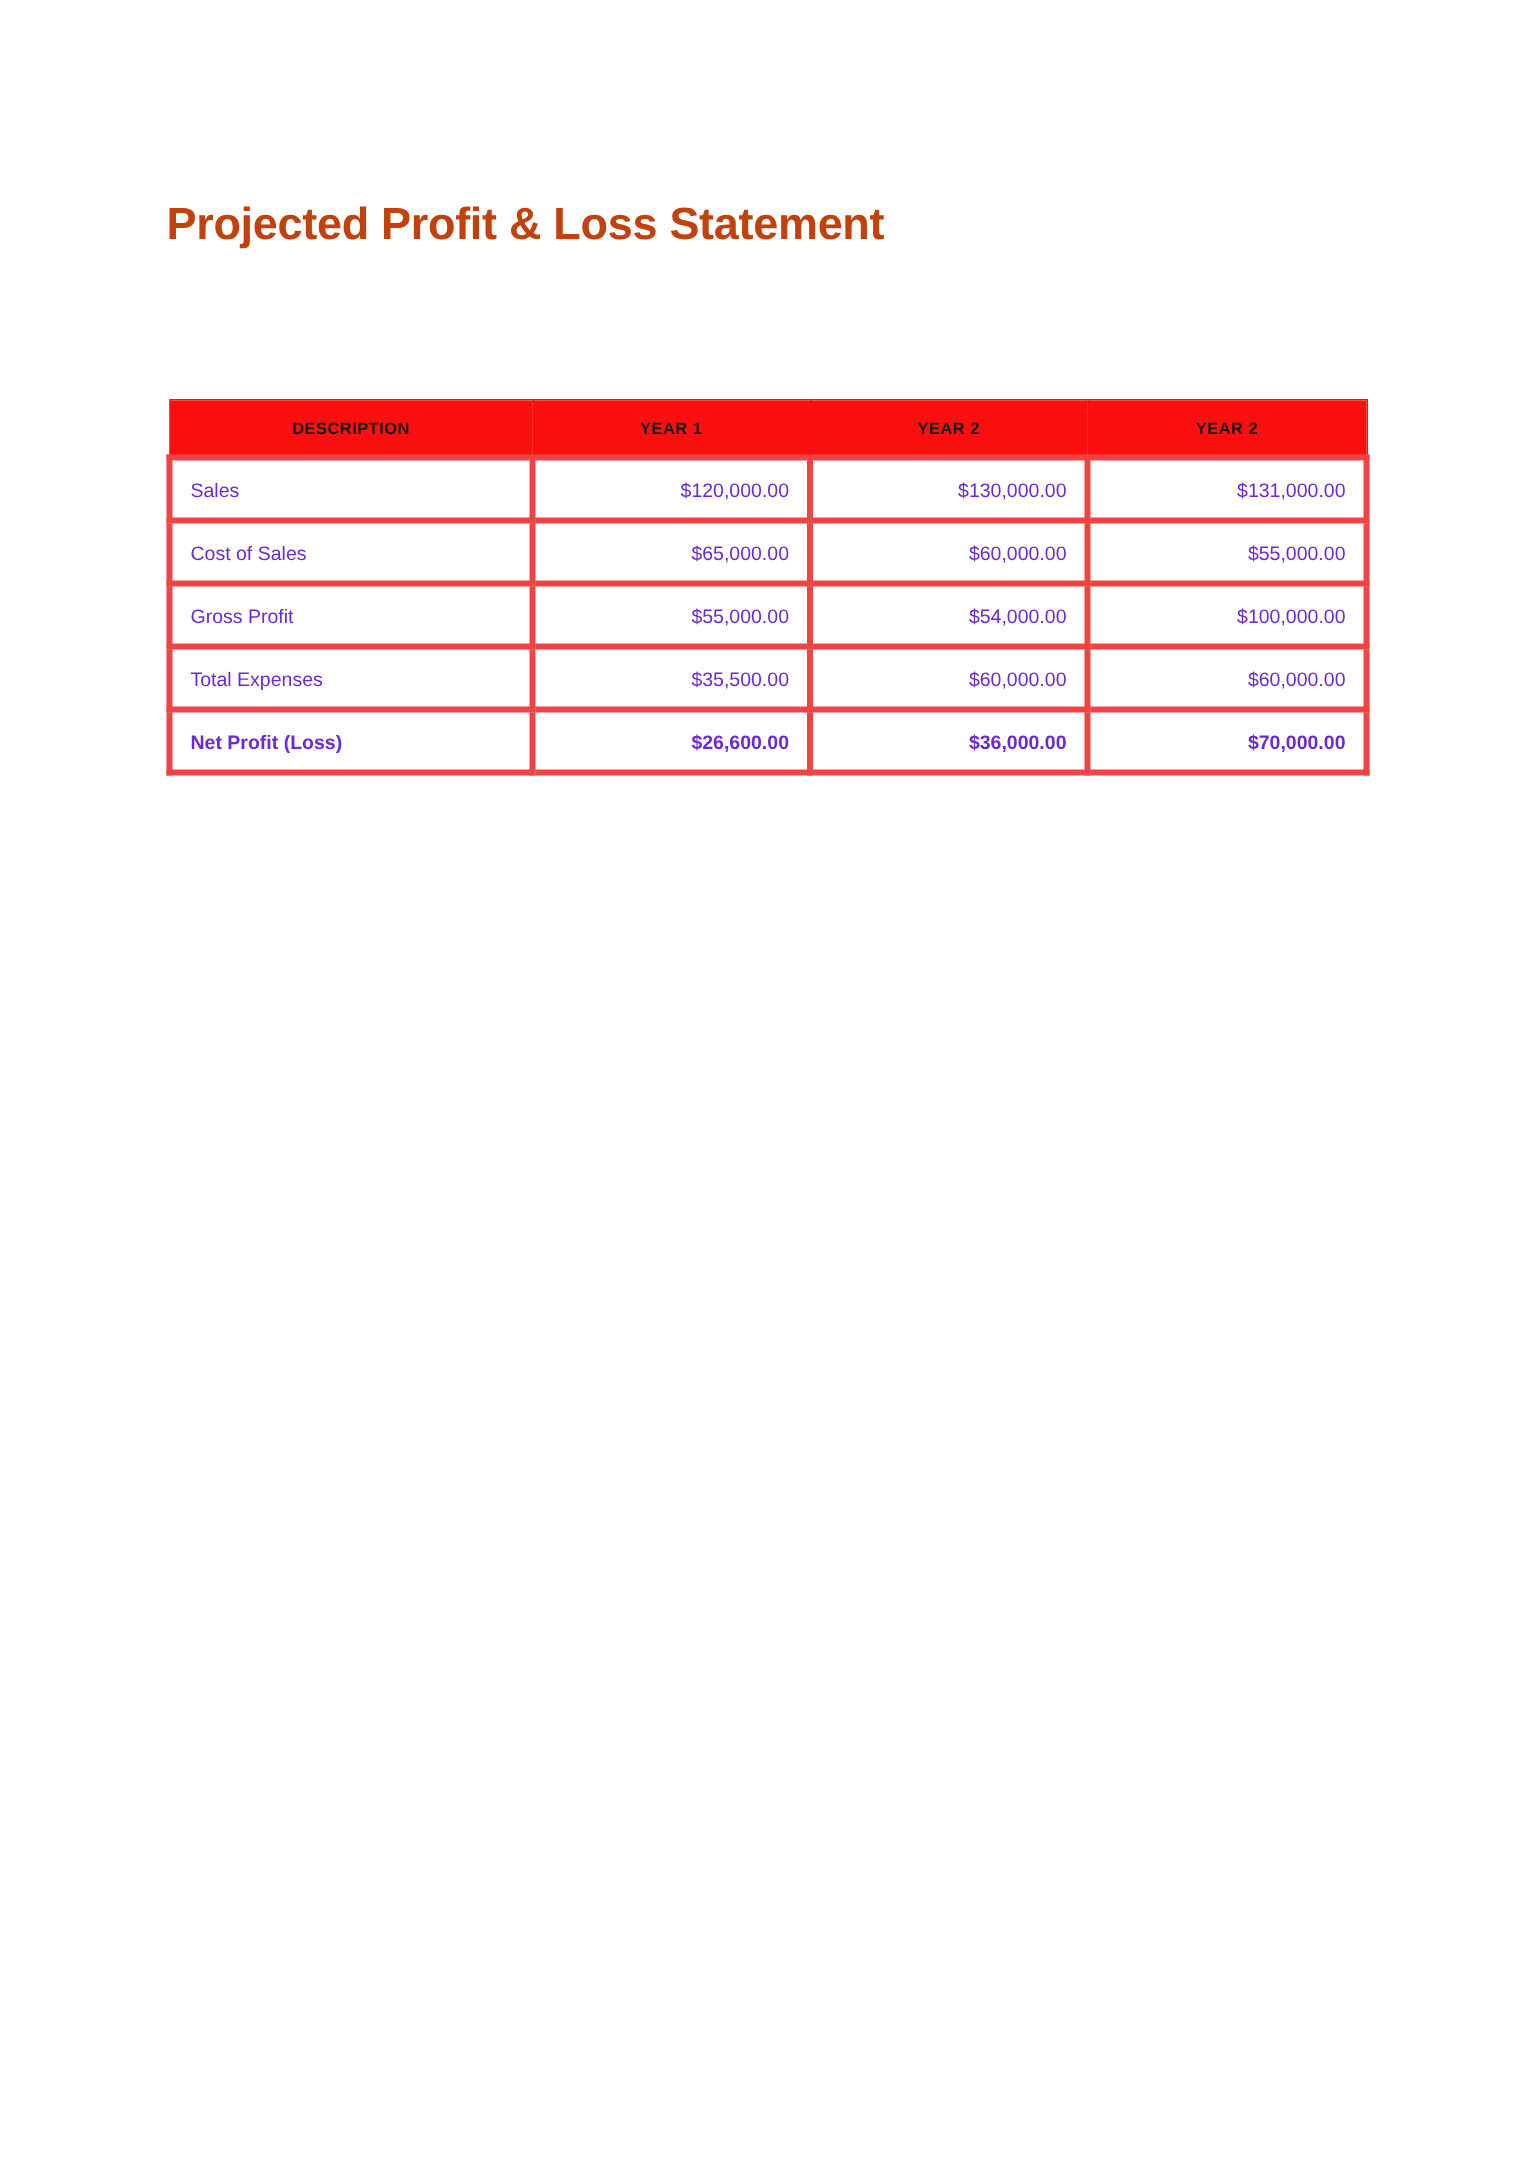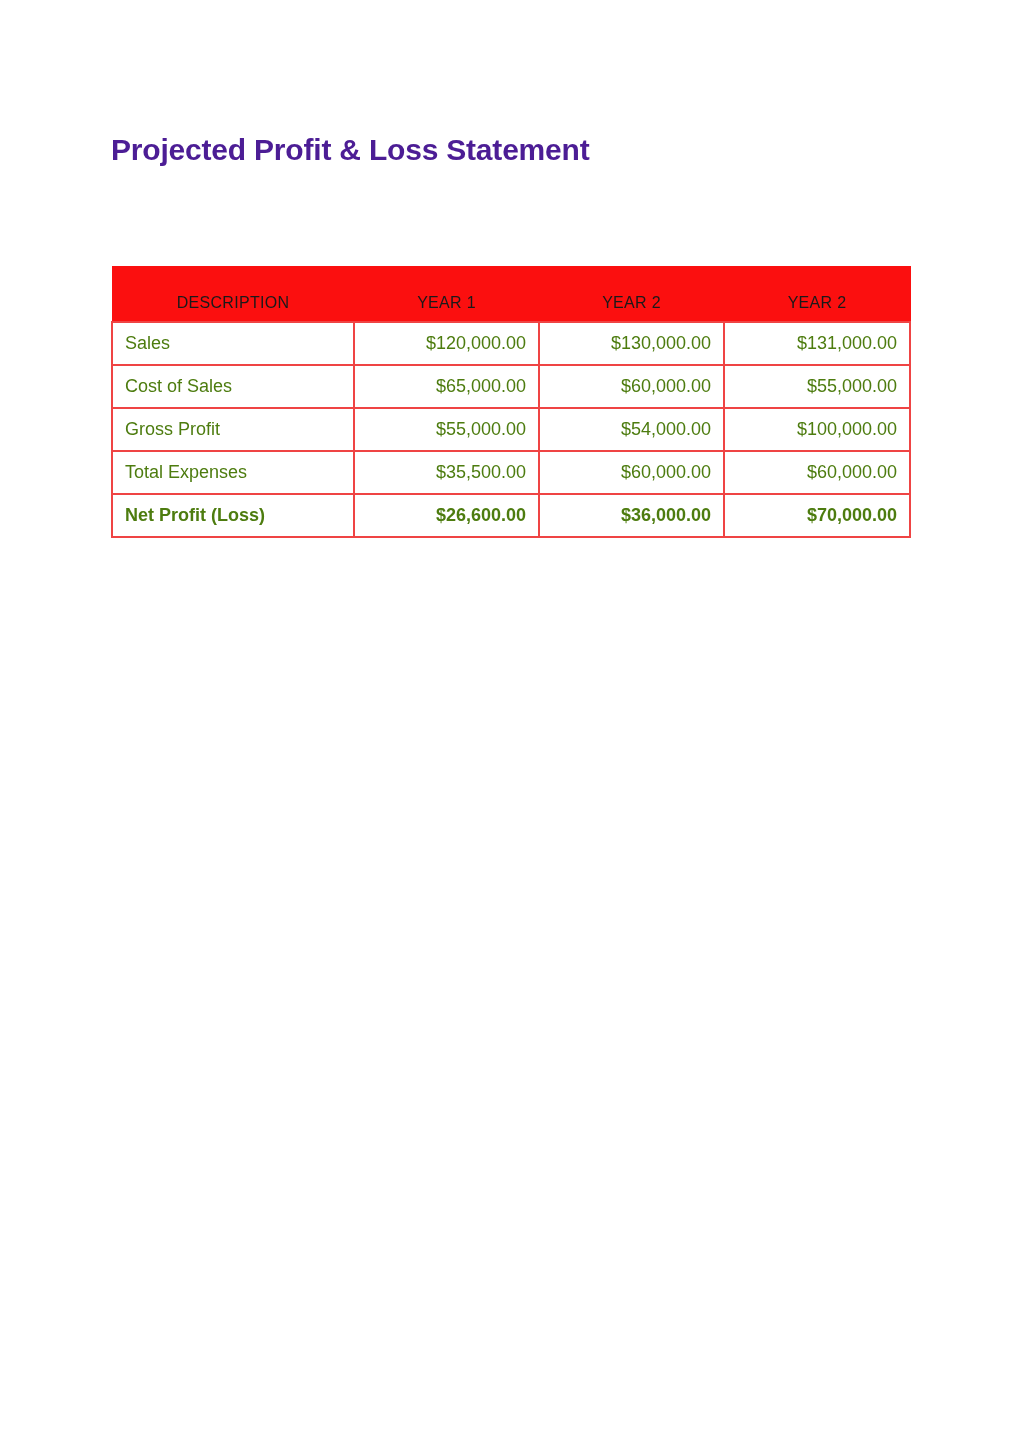--- a/index.html
+++ b/index.html
@@ -18,21 +18,21 @@
     width: 1024px;
     height: 1446px;
     box-sizing: border-box;
   }
   .doc-title {
     position: absolute;
     left: 111px;
     top: 133px;
     font-size: 30px;
     font-weight: bold;
-    color: #4c1d95;
+    color: #c2410c;
     letter-spacing: -0.2px;
     white-space: nowrap;
   }
   .table-wrap {
     position: absolute;
     left: 111px;
     top: 266px;
     width: 798px;
   }
   table.pl-table {
@@ -41,33 +41,33 @@
     table-layout: fixed;
   }
   table.pl-table col.c-desc { width: 242px; }
   table.pl-table col.c-y1 { width: 185px; }
   table.pl-table col.c-y2 { width: 185px; }
   table.pl-table col.c-y3 { width: 186px; }
 
   table.pl-table thead th {
     background: #fb0f0f;
     color: #1a1a1a;
-    font-size: 16px;
-    font-weight: normal;
+    font-size: 11px;
+    font-weight: bold;
     text-align: center;
-    padding: 27px 6px 9px 6px;
+    padding: 10px 6px 9px 6px;
     border: 1px solid #fb0f0f;
     letter-spacing: 0.3px;
     height: 17px;
     box-sizing: content-box;
   }
   table.pl-table tbody td {
-    border: 2px solid #ef4444;
-    font-size: 18px;
-    color: #4d7c0f;
+    border: 4px solid #ef4444;
+    font-size: 13px;
+    color: #6d28d9;
     padding: 10px 12px;
     height: 18px;
     vertical-align: middle;
     background: #ffffff;
   }
   table.pl-table tbody td.label {
     text-align: left;
   }
   table.pl-table tbody td.num {
     text-align: right;

